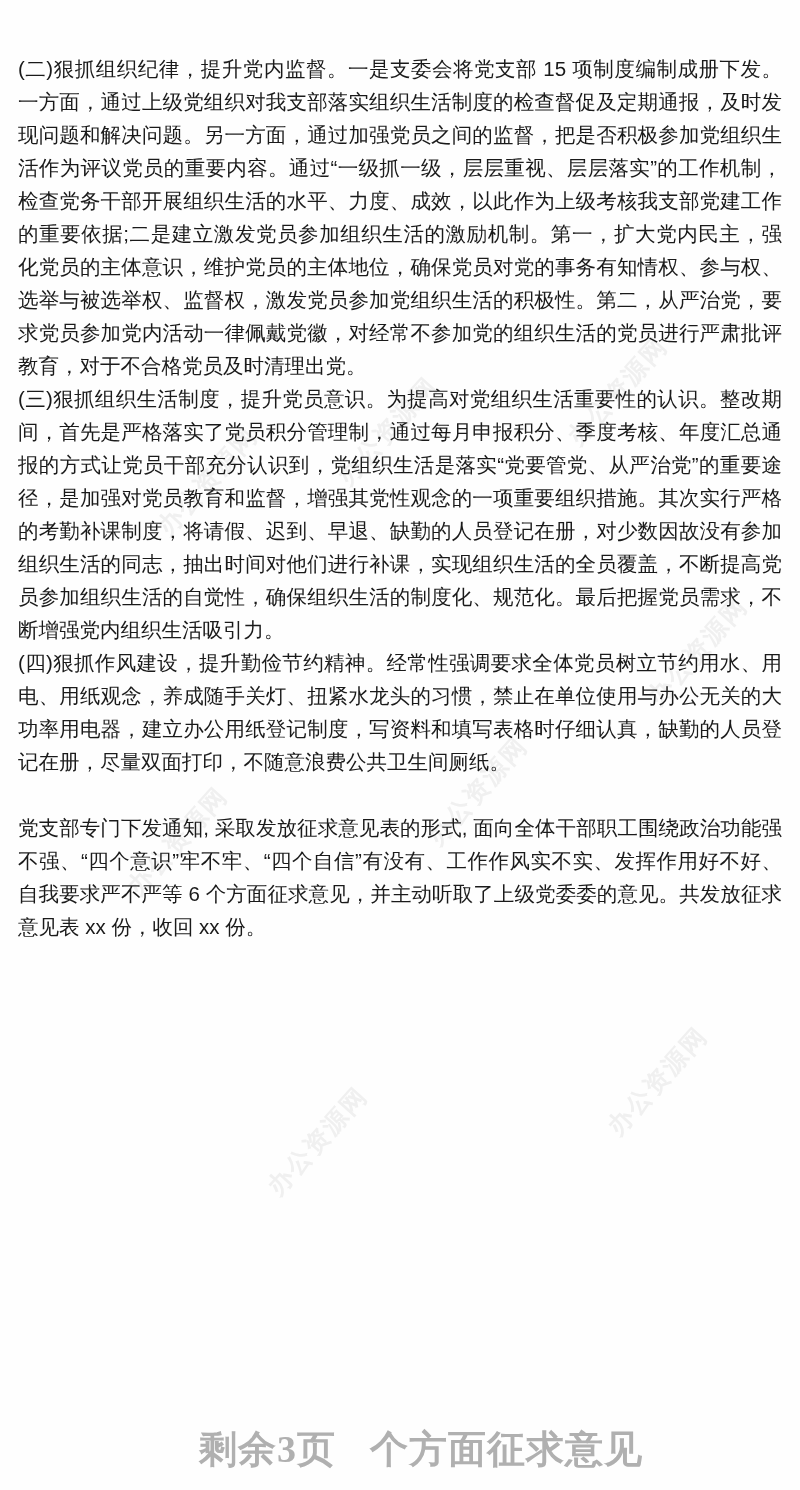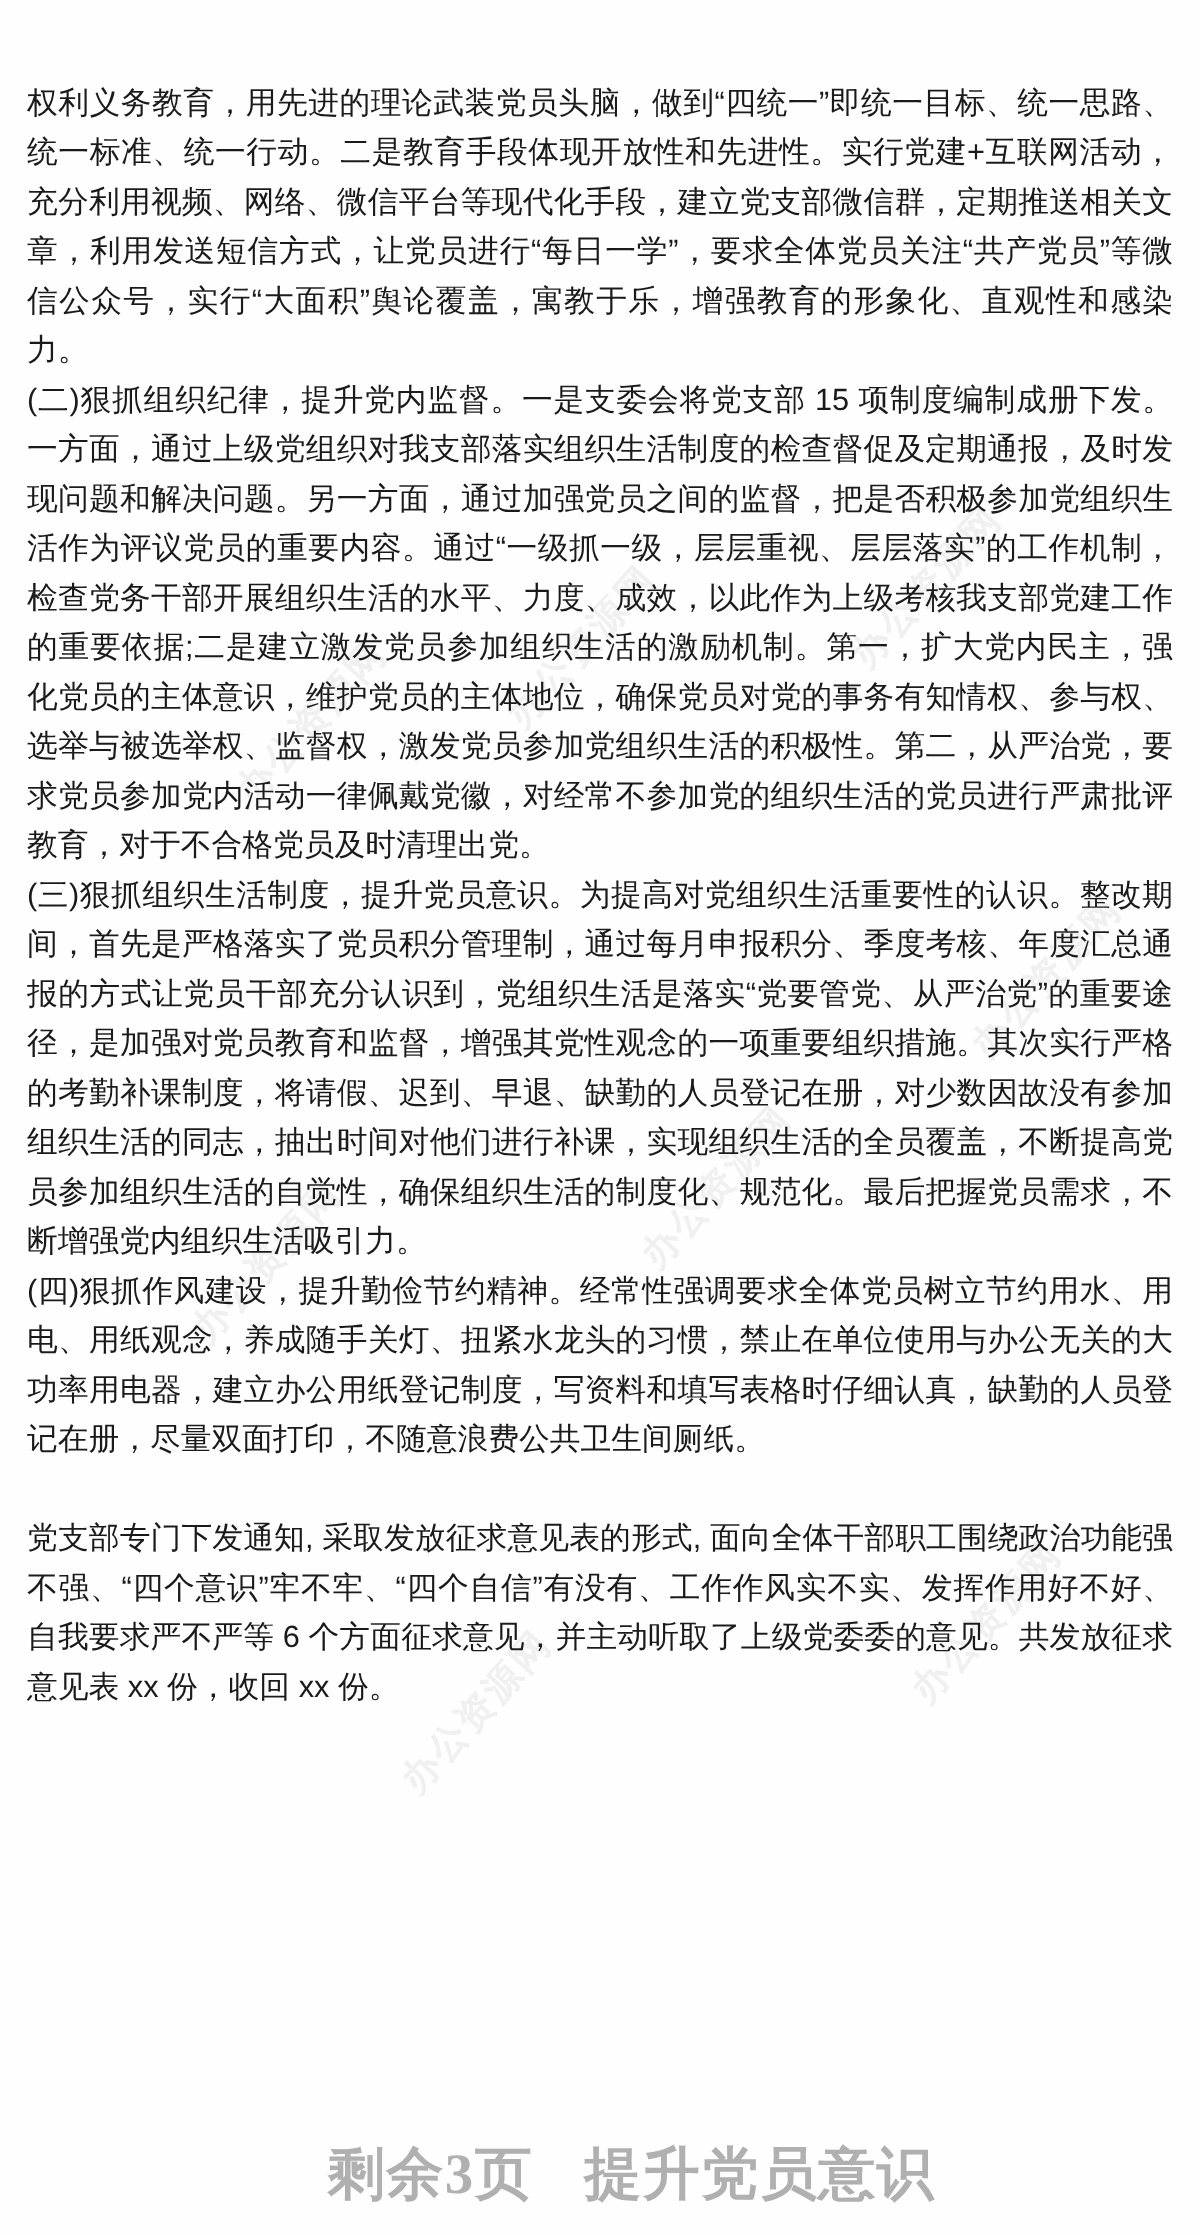--- a/index.html
+++ b/index.html
@@ -102,34 +102,33 @@
     <span class="wm" style="left:640px; top:690px;">办公资源网</span>
     <span class="wm" style="left:260px; top:1180px;">办公资源网</span>
     <span class="wm" style="left:600px; top:1120px;">办公资源网</span>
   </div>
 
   <div id="body-text">
 
 
     <div class="page-gap"></div>
 
-    <p class="para">权利义务教育，用先进的理论武装党员头脑，做到“四统一”即统一目标、统一思路、统一标准、统一行动。二是教育手段体现开放性和先进性。实行党建+互联网活动，充分利用视频、网络、微信平台等现代化手段，建立党支部微信群，定期推送相关文章，利用发送短信方式，让党员进行“每日一学”，要求全体党员关注“共产党员”等微信公众号，实行“大面积”舆论覆盖，寓教于乐，增强教育的形象化、直观性和感染力。</p>
 
     <p class="para">(二)狠抓组织纪律，提升党内监督。一是支委会将党支部 15 项制度编制成册下发。一方面，通过上级党组织对我支部落实组织生活制度的检查督促及定期通报，及时发现问题和解决问题。另一方面，通过加强党员之间的监督，把是否积极参加党组织生活作为评议党员的重要内容。通过“一级抓一级，层层重视、层层落实”的工作机制，检查党务干部开展组织生活的水平、力度、成效，以此作为上级考核我支部党建工作的重要依据;二是建立激发党员参加组织生活的激励机制。第一，扩大党内民主，强化党员的主体意识，维护党员的主体地位，确保党员对党的事务有知情权、参与权、选举与被选举权、监督权，激发党员参加党组织生活的积极性。第二，从严治党，要求党员参加党内活动一律佩戴党徽，对经常不参加党的组织生活的党员进行严肃批评教育，对于不合格党员及时清理出党。</p>
 
     <p class="para">(三)狠抓组织生活制度，提升党员意识。为提高对党组织生活重要性的认识。整改期间，首先是严格落实了党员积分管理制，通过每月申报积分、季度考核、年度汇总通报的方式让党员干部充分认识到，党组织生活是落实“党要管党、从严治党”的重要途径，是加强对党员教育和监督，增强其党性观念的一项重要组织措施。其次实行严格的考勤补课制度，将请假、迟到、早退、缺勤的人员登记在册，对少数因故没有参加组织生活的同志，抽出时间对他们进行补课，实现组织生活的全员覆盖，不断提高党员参加组织生活的自觉性，确保组织生活的制度化、规范化。最后把握党员需求，不断增强党内组织生活吸引力。</p>
 
     <p class="para">(四)狠抓作风建设，提升勤俭节约精神。经常性强调要求全体党员树立节约用水、用电、用纸观念，养成随手关灯、扭紧水龙头的习惯，禁止在单位使用与办公无关的大功率用电器，建立办公用纸登记制度，写资料和填写表格时仔细认真，缺勤的人员登记在册，尽量双面打印，不随意浪费公共卫生间厕纸。</p>
 
 
 
     <div class="blank-line"></div>
 
 
     <p class="para">党支部专门下发通知, 采取发放征求意见表的形式, 面向全体干部职工围绕政治功能强不强、“四个意识”牢不牢、“四个自信”有没有、工作作风实不实、发挥作用好不好、自我要求严不严等 6 个方面征求意见，并主动听取了上级党委委的意见。共发放征求意见表 xx 份，收回 xx 份。</p>
 
   </div>
 
   <div id="footer-teaser">
-    <span class="remain-pages">剩余3页</span><span class="spacer-gap"></span><span class="download-hint">提升党员意识</span>
+    <span class="remain-pages">剩余3页</span><span class="spacer-gap"></span><span class="download-hint">个方面征求意见</span>
   </div>
 
 </div>
 
 </body></html>

